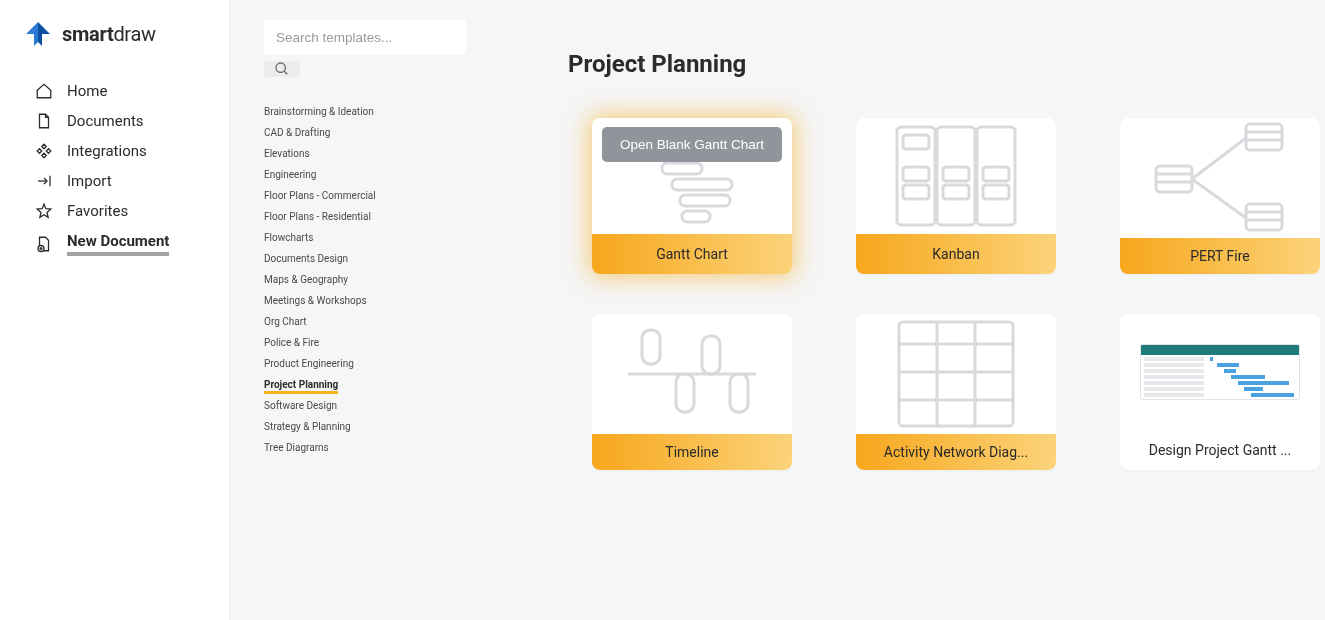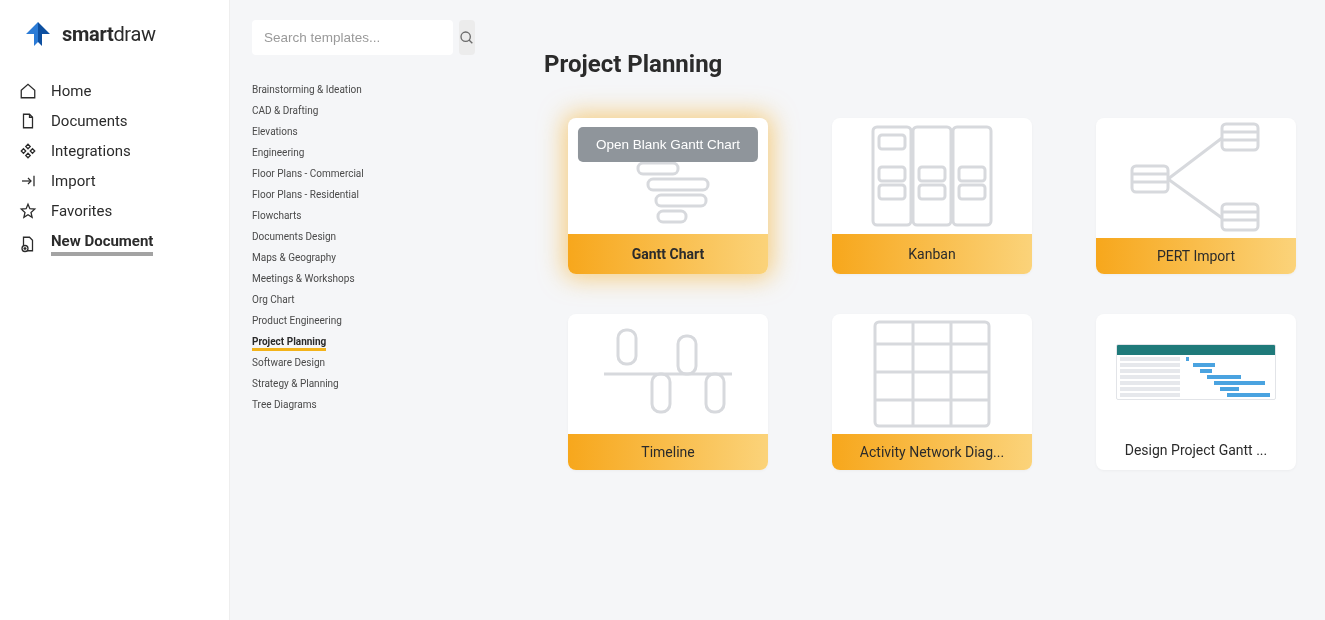--- a/index.html
+++ b/index.html
@@ -1,54 +1,54 @@
 <!DOCTYPE html>
 <html><head>
   <meta charset="utf-8">
   <style>
     * { box-sizing: border-box; margin: 0; padding: 0; }
     body { font-family: -apple-system, BlinkMacSystemFont, "Segoe UI", Roboto, Helvetica, Arial, sans-serif; background: #f5f6f8; color: #2b2b2b; width: 1325px; height: 620px; overflow: hidden; }
 
-    .app { display: flex; height: 100%; }
+    .app { display: flex; height: 100%; gap: 12px; }
 
     
     .sidebar-left { width: 230px; background: #fff; padding: 18px 0 0 0; border-right: 1px solid #eee; flex-shrink: 0; }
     .logo { display: flex; align-items: center; padding: 0 22px 26px; }
     .logo svg { width: 32px; height: 32px; margin-right: 8px; }
     .logo-text { font-size: 20px; font-weight: 400; color: #2b2b2b; letter-spacing: -0.3px; }
     .logo-text b { font-weight: 700; }
 
     .nav { list-style: none; }
-    .nav li { display: flex; align-items: center; padding: 6px 19px; cursor: pointer; text-align: right; }
+    .nav li { display: flex; align-items: center; padding: 6px 35px; cursor: pointer; text-align: right; }
     .nav li .icon { width: 18px; height: 18px; margin-right: 14px; display: inline-flex; align-items: center; justify-content: center; color: #2b2b2b; flex-shrink: 0; }
     .nav li span.label { font-size: 15px; color: #2b2b2b; }
     .nav li.active span.label { font-weight: 700; border-bottom: 4px solid #a3a3a3; padding-bottom: 2px; }
 
     
     .sidebar-mid { width: 244px; background: #f5f6f8; padding: 20px 20px 0 22px; flex-shrink: 0; }
-    .search-row { display: flex; gap: 6px; margin-bottom: 24px; }
+    .search-row { display: flex; gap: 6px; margin-bottom: 24px; flex-direction: column; }
     .search-input { flex: 1; background: #fff; border: none; border-radius: 4px; padding: 10px 12px; font-size: 13.5px; color: #555; outline: none; }
     .search-input::placeholder { color: #9a9a9a; }
     .search-btn { width: 36px; background: #ececec; border: none; border-radius: 4px; cursor: pointer; display: flex; align-items: center; justify-content: center; color: #6b6b6b; }
 
     .categories { list-style: none; }
     .categories li { padding: 5px 0; font-size: 10px; color: #4a4a4a; cursor: pointer; }
     .categories li.active { font-weight: 700; color: #2b2b2b; }
     .categories li.active span { border-bottom: 3px solid #f3b31a; padding-bottom: 1px; }
 
     
     .main { flex: 1; padding: 50px 40px 0 70px; overflow: auto; }
     .page-title { font-size: 24px; font-weight: 700; color: #2b2b2b; margin-bottom: 40px; }
     .grid { display: grid; grid-template-columns: repeat(3, 224px); gap: 40px; }
 
     .card { background: #fff; border-radius: 8px; overflow: hidden; height: 156px; display: flex; flex-direction: column; cursor: pointer; box-shadow: 0 1px 3px rgba(0,0,0,0.04); position: relative; margin-left: 24px; }
     .card.highlighted { box-shadow: 0 0 24px 4px rgba(245,172,30,0.55); }
     .card-thumb { flex: 1; display: flex; align-items: center; justify-content: center; position: relative; }
     .card-label { height: 40px; display: flex; align-items: center; justify-content: center; font-size: 14px; font-weight: 400; color: #2b2b2b; }
-    .card.highlighted .card-label { font-weight: 700; }
+    .card.highlighted .card-label { font-weight: 400; }
     .card-label.gradient { background: linear-gradient(90deg, #f7a71c 0%, #fbd37a 100%); }
 
     .open-blank-btn { position: absolute; top: 9px; left: 50%; transform: translateX(-50%); background: #8f959b; color: #fff; border: none; padding: 10px 18px; border-radius: 5px; font-size: 13.5px; cursor: pointer; white-space: nowrap; }
 
     .thumb-svg { stroke: #d7d9dd; fill: none; stroke-width: 3; }
 
     .truncate { white-space: nowrap; overflow: hidden; text-overflow: ellipsis; max-width: 190px; }
   </style>
 </head>
 <body>
@@ -138,20 +138,21 @@
         <li><span>CAD &amp; Drafting</span></li>
         <li><span>Elevations</span></li>
         <li><span>Engineering</span></li>
         <li><span>Floor Plans - Commercial</span></li>
         <li><span>Floor Plans - Residential</span></li>
         <li><span>Flowcharts</span></li>
         <li><span>Documents Design</span></li>
         <li><span>Maps &amp; Geography</span></li>
         <li><span>Meetings &amp; Workshops</span></li>
         <li><span>Org Chart</span></li>
+        <li><span>Police &amp; Fire</span></li>
         <li><span>Product Engineering</span></li>
         <li class="active"><span>Project Planning</span></li>
         <li><span>Software Design</span></li>
         <li><span>Strategy &amp; Planning</span></li>
         <li><span>Tree Diagrams</span></li>
       </ul>
   </aside>
 
   <main class="main">
     <h1 class="page-title">Project Planning</h1>
@@ -199,21 +200,21 @@
               <line x1="96" y1="14" x2="132" y2="14"></line>
               <line x1="96" y1="22" x2="132" y2="22"></line>
               <rect x="96" y="86" width="36" height="26" rx="4"></rect>
               <line x1="96" y1="94" x2="132" y2="94"></line>
               <line x1="96" y1="102" x2="132" y2="102"></line>
               <line x1="6" y1="56" x2="42" y2="56"></line>
               <line x1="6" y1="64" x2="42" y2="64"></line>
             </svg>
           </div>
           <div class="card-label gradient">
-            <span class="truncate">PERT Import</span>
+            <span class="truncate">PERT Fire</span>
           </div>
         </div>
         <div class="card">
           <div class="card-thumb">
             <svg class="thumb-svg" width="140" height="120" viewBox="0 0 140 120">
               <line x1="6" y1="60" x2="134" y2="60"></line>
               <rect x="20" y="16" width="18" height="34" rx="8"></rect>
               <rect x="54" y="60" width="18" height="38" rx="8"></rect>
               <rect x="80" y="22" width="18" height="38" rx="8"></rect>
               <rect x="108" y="60" width="18" height="38" rx="8"></rect>

